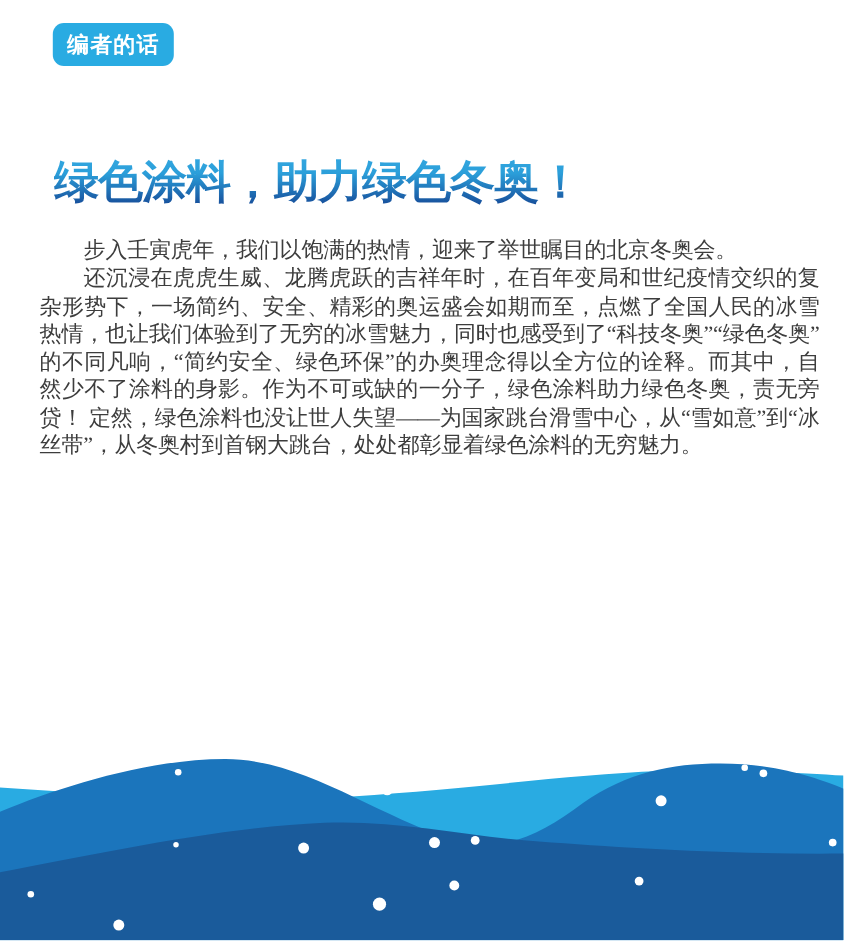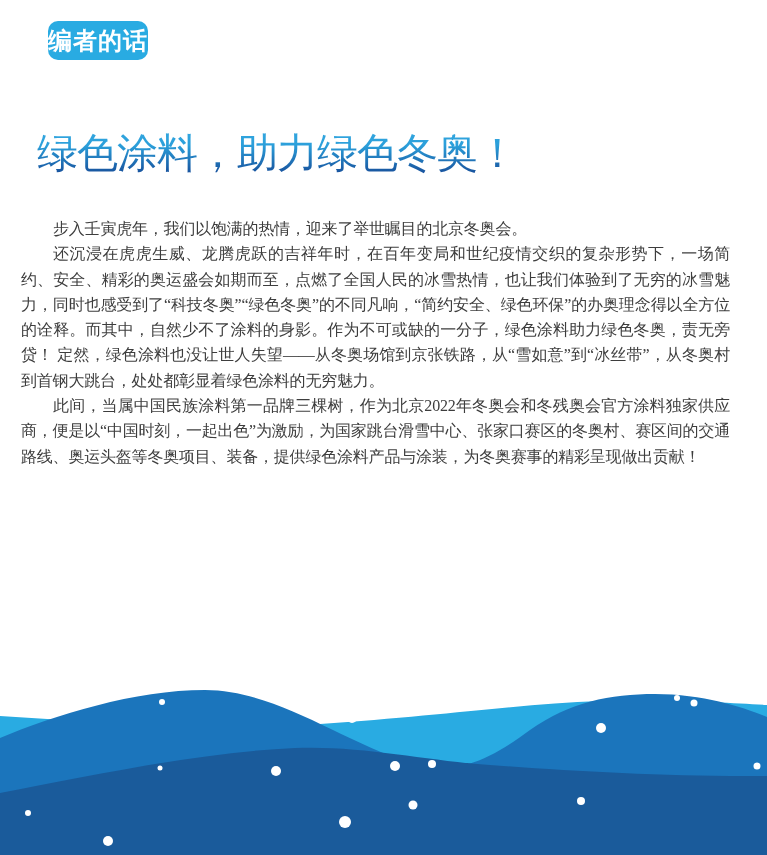--- a/index.html
+++ b/index.html
@@ -8,54 +8,54 @@
     width: 767px;
     height: 855px;
     overflow: hidden;
     background: #fff;
     font-family: "Liberation Serif", "DejaVu Serif", serif;
   }
   
   #badge {
     position: absolute;
     left: 48px; top: 21px;
-    width: 100px; height: 39px;
+    width: 110px; height: 39px;
     border-radius: 10px;
     background: var(--badge-bg, #29ABE2);
     color: var(--badge-text, #fff);
     font-family: "Liberation Sans", "DejaVu Sans", sans-serif;
-    font-size: 24px;
+    font-size: 20px;
     font-weight: bold;
     letter-spacing: 1px;
     display: flex;
     align-items: center;
     justify-content: center;
   }
   
   #title {
     position: absolute;
     left: 37px; top: 126px;
-    margin: 0;
+    margin: 12px;
     font-size: 41px;
-    font-weight: 400;
+    font-weight: 700;
     letter-spacing: -1px;
     font-family: "Liberation Serif", "DejaVu Serif", serif;
     -webkit-background-clip: text;
     background-clip: text;
     -webkit-text-fill-color: transparent;
     color: transparent;
     white-space: nowrap;
   }
   
   #article {
     position: absolute;
-    left: 21px; top: 216px;
+    left: 36px; top: 216px;
     width: 709px;
     color: var(--body-text, #3d3d3d);
-    font-size: 16px;
+    font-size: 20px;
     line-height: 25.3px;
     text-align: justify;
     letter-spacing: -0.2px;
   }
   #article p {
     margin: 0;
     text-indent: 2em;
   }
   
   #waves {
@@ -71,22 +71,21 @@
 <div id="page">
 
   <div id="badge">
     <span>编者的话</span>
   </div>
 
   <h1 id="title" style="background-image: linear-gradient(rgb(54, 169, 225) 0%, rgb(43, 159, 218) 35%, rgb(18, 60, 140) 100%);">绿色涂料，助力绿色冬奥！</h1>
 
   <div id="article">
       <p>步入壬寅虎年，我们以饱满的热情，迎来了举世瞩目的北京冬奥会。</p>
-      <p>还沉浸在虎虎生威、龙腾虎跃的吉祥年时，在百年变局和世纪疫情交织的复杂形势下，一场简约、安全、精彩的奥运盛会如期而至，点燃了全国人民的冰雪热情，也让我们体验到了无穷的冰雪魅力，同时也感受到了“科技冬奥”“绿色冬奥”的不同凡响，“简约安全、绿色环保”的办奥理念得以全方位的诠释。而其中，自然少不了涂料的身影。作为不可或缺的一分子，绿色涂料助力绿色冬奥，责无旁贷！ 定然，绿色涂料也没让世人失望——从冬奥场馆到京张铁路，从“雪如意”到“冰丝带”，从冬奥村到首钢大跳台，处处都彰显着绿色涂料的无穷魅力。</p>
-      <p>此间，当属中国民族涂料第一品牌三棵树，作为北京2022年冬奥会和冬残奥会官方涂料独家供应商，便是以“中国时刻，一起出色”为激励，为国家跳台滑雪中心、张家口赛区的冬奥村、赛区间的交通路线、奥运头盔等冬奥项目、装备，提供绿色涂料产品与涂装，为冬奥赛事的精彩呈现做出贡献！</p>
+      <p>还沉浸在虎虎生威、龙腾虎跃的吉祥年时，在百年变局和世纪疫情交织的复杂形势下，一场简约、安全、精彩的奥运盛会如期而至，点燃了全国人民的冰雪热情，也让我们体验到了无穷的冰雪魅力，同时也感受到了“科技冬奥”“绿色冬奥”的不同凡响，“简约安全、绿色环保”的办奥理念得以全方位的诠释。而其中，自然少不了涂料的身影。作为不可或缺的一分子，绿色涂料助力绿色冬奥，责无旁贷！ 定然，绿色涂料也没让世人失望——为国家跳台滑雪中心，从“雪如意”到“冰丝带”，从冬奥村到首钢大跳台，处处都彰显着绿色涂料的无穷魅力。</p>
     </div>
 
   <svg id="waves" viewBox="0 0 767 195" preserveAspectRatio="none">
     <path d="M0,56 C100,62 200,72 320,64 C440,56 520,44 600,41 C680,39 730,43 767,45 L767,195 L0,195 Z" fill="#29ABE2"></path>
     <path d="M0,78 C55,55 135,30 205,30 C275,30 340,80 410,103 C455,117 490,100 530,70 C570,42 610,34 655,34 C705,34 745,48 767,57 L767,195 L0,195 Z" fill="#1B75BC"></path>
     <path d="M0,133 C90,116 200,92 295,88 C360,85 430,101 490,105 C570,111 670,117 767,116 L767,195 L0,195 Z" fill="#1A5B9B"></path>
     <g id="snow">
         <circle cx="162" cy="42" r="3" fill="#FFFFFF"></circle>
         <circle cx="352" cy="58" r="5" fill="#FFFFFF"></circle>
         <circle cx="160" cy="108" r="2.5" fill="#FFFFFF"></circle>

